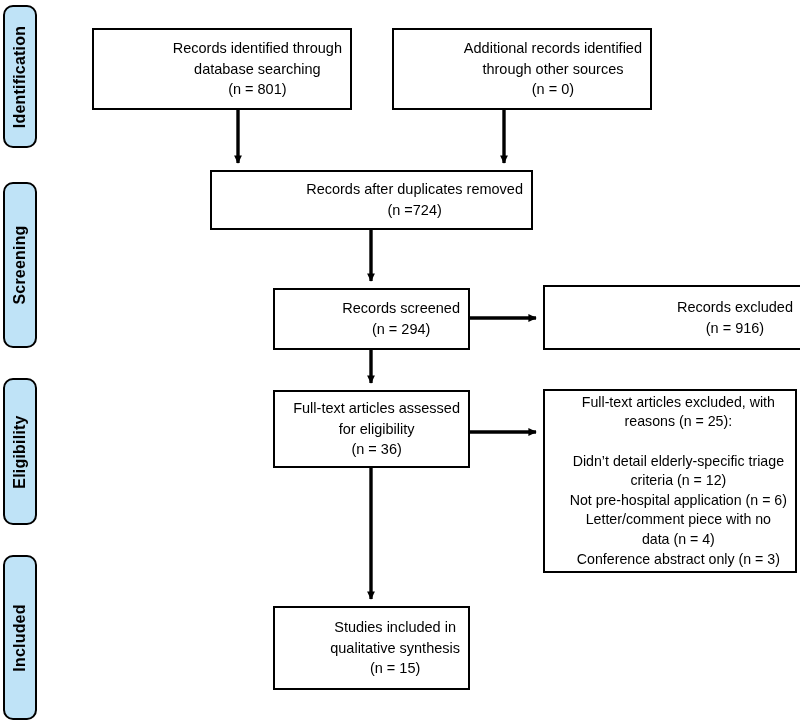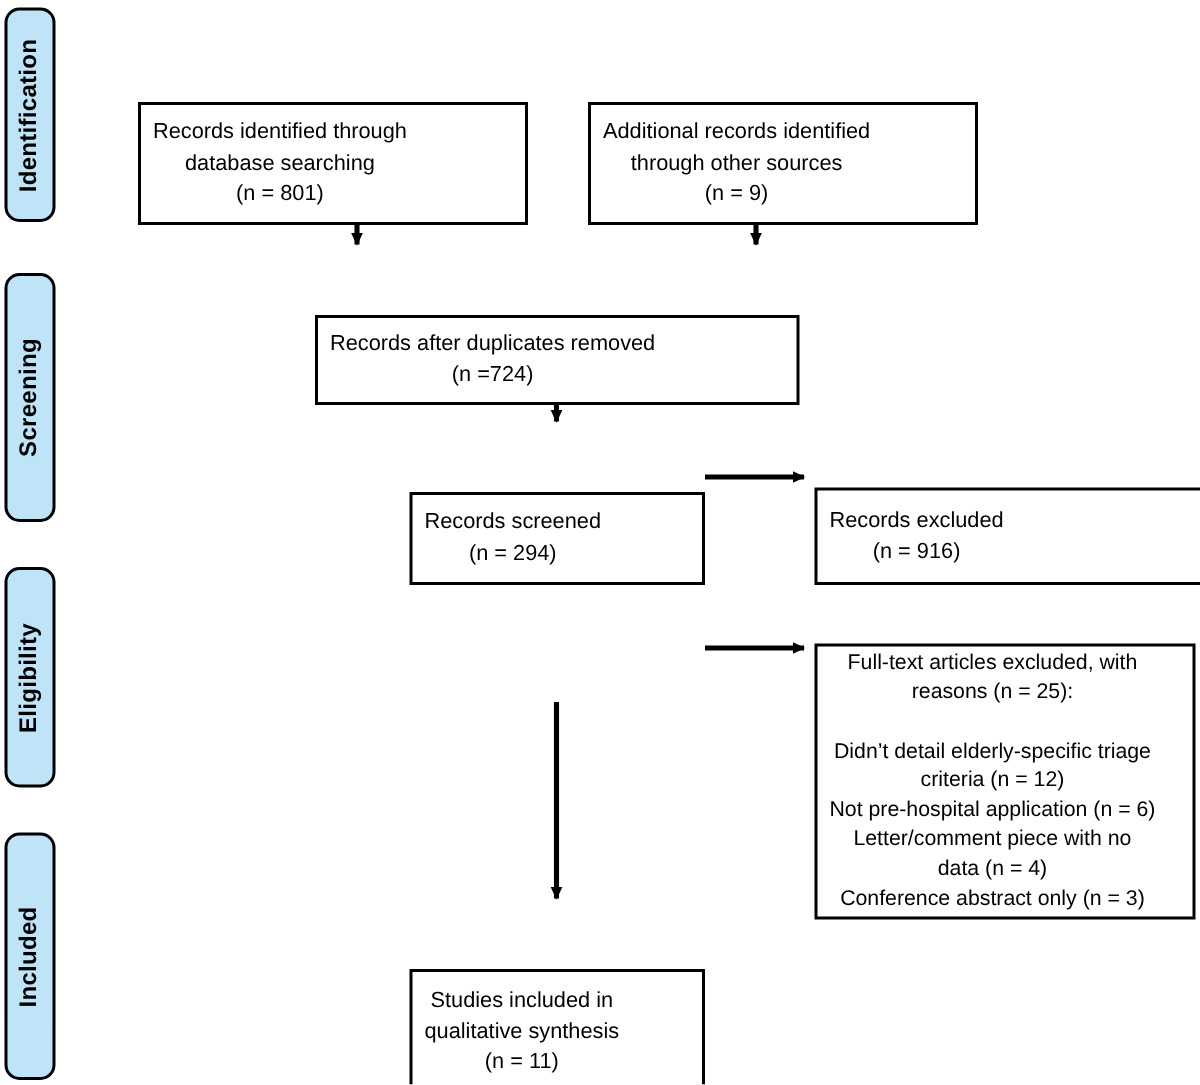--- a/index.html
+++ b/index.html
@@ -43,24 +43,23 @@
   }
 
   
   .flow-box {
     position: absolute;
     background: #ffffff;
     border: 2px solid #000000;
     box-sizing: border-box;
     display: flex;
     align-items: center;
-    justify-content: flex-start;
+    justify-content: flex-end;
     text-align: center;
     padding: 4px 8px;
-    margin-top: 40px;
   }
   .flow-box .box-text {
     font-size: 14.5px;
     line-height: 1.42;
     color: #000000;
     white-space: pre-line;
   }
   .flow-box.reasons .box-text {
     font-size: 14.2px;
     line-height: 1.38;
@@ -123,50 +122,55 @@
 
   <div class="flow-box" style="left:92px; top:28px; width:260px; height:82px;">
     <span class="box-text">Records identified through
 database searching
 (n = 801)</span>
   </div>
 
   <div class="flow-box" style="left:392px; top:28px; width:260px; height:82px;">
     <span class="box-text">Additional records identified
 through other sources
-(n = 9)</span>
+(n = 0)</span>
   </div>
 
   <div class="flow-box" style="left:210px; top:170px; width:323px; height:60px;">
     <span class="box-text">Records after duplicates removed
 (n =724)</span>
   </div>
 
   <div class="flow-box" style="left:273px; top:288px; width:197px; height:62px;">
     <span class="box-text">Records screened
 (n = 294)</span>
   </div>
 
   <div class="flow-box" style="left:543px; top:285px; width:260px; height:65px;">
     <span class="box-text">Records excluded
 (n = 916)</span>
   </div>
 
+  <div class="flow-box" style="left:273px; top:390px; width:197px; height:78px;">
+    <span class="box-text">Full-text articles assessed
+for eligibility
+(n = 36)</span>
+  </div>
 
   <div class="flow-box reasons" style="left:543px; top:389px; width:254px; height:184px;">
     <span class="box-text">Full-text articles excluded, with
 reasons (n = 25):
 
 Didn’t detail elderly-specific triage
 criteria (n = 12)
 Not pre-hospital application (n = 6)
 Letter/comment piece with no
 data (n = 4)
 Conference abstract only (n = 3)</span>
   </div>
 
   <div class="flow-box" style="left:273px; top:606px; width:197px; height:84px;">
     <span class="box-text">Studies included in
 qualitative synthesis
-(n = 11)</span>
+(n = 15)</span>
   </div>
 
 </div>
 
 </body></html>

